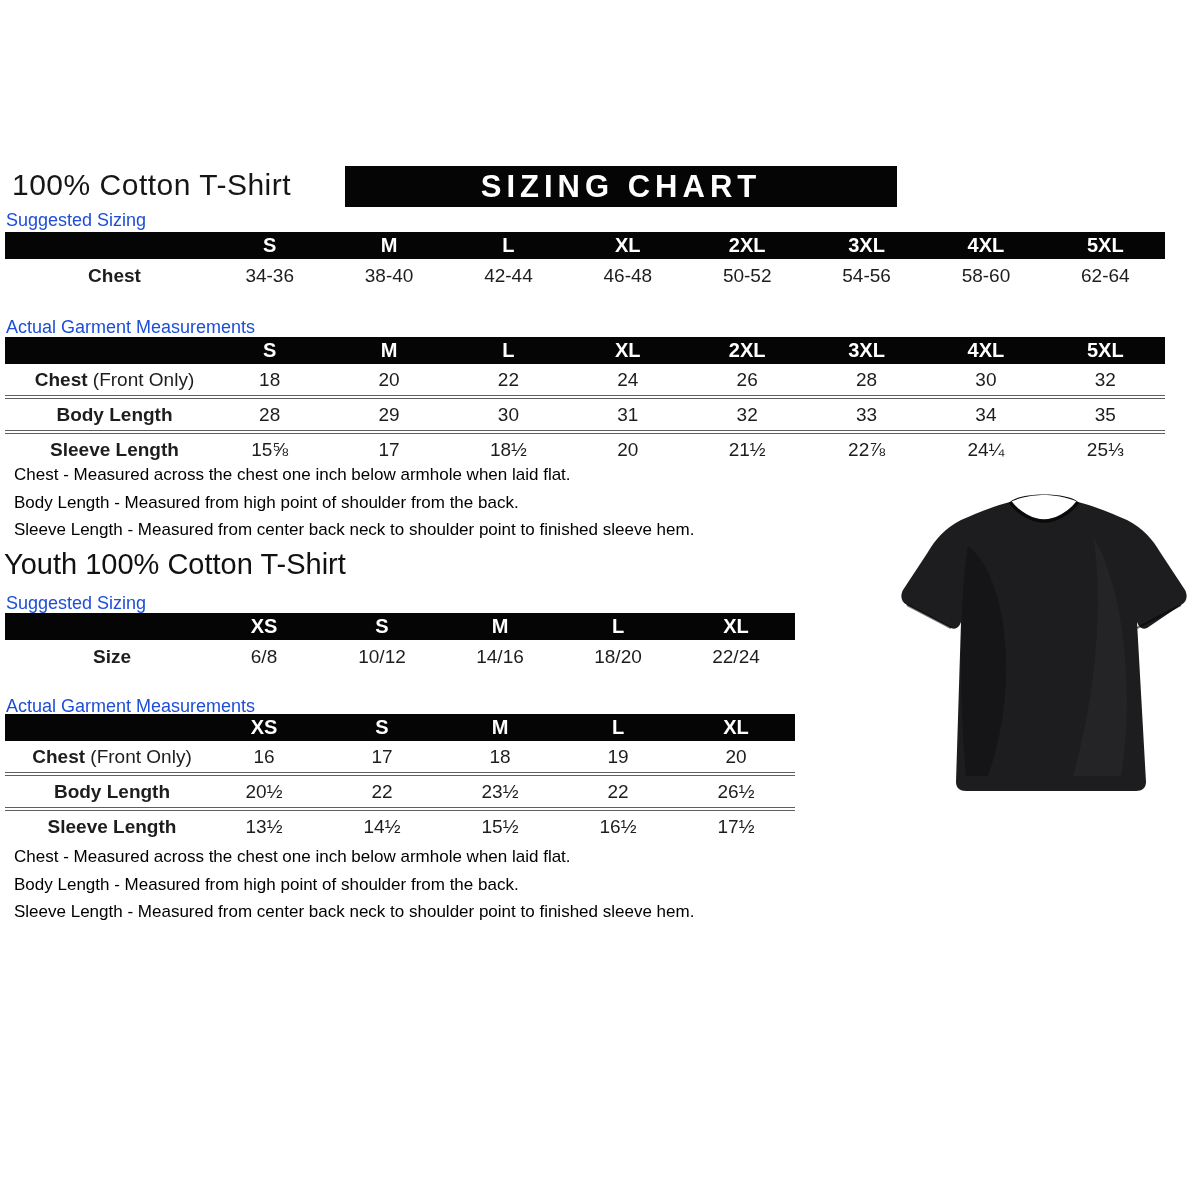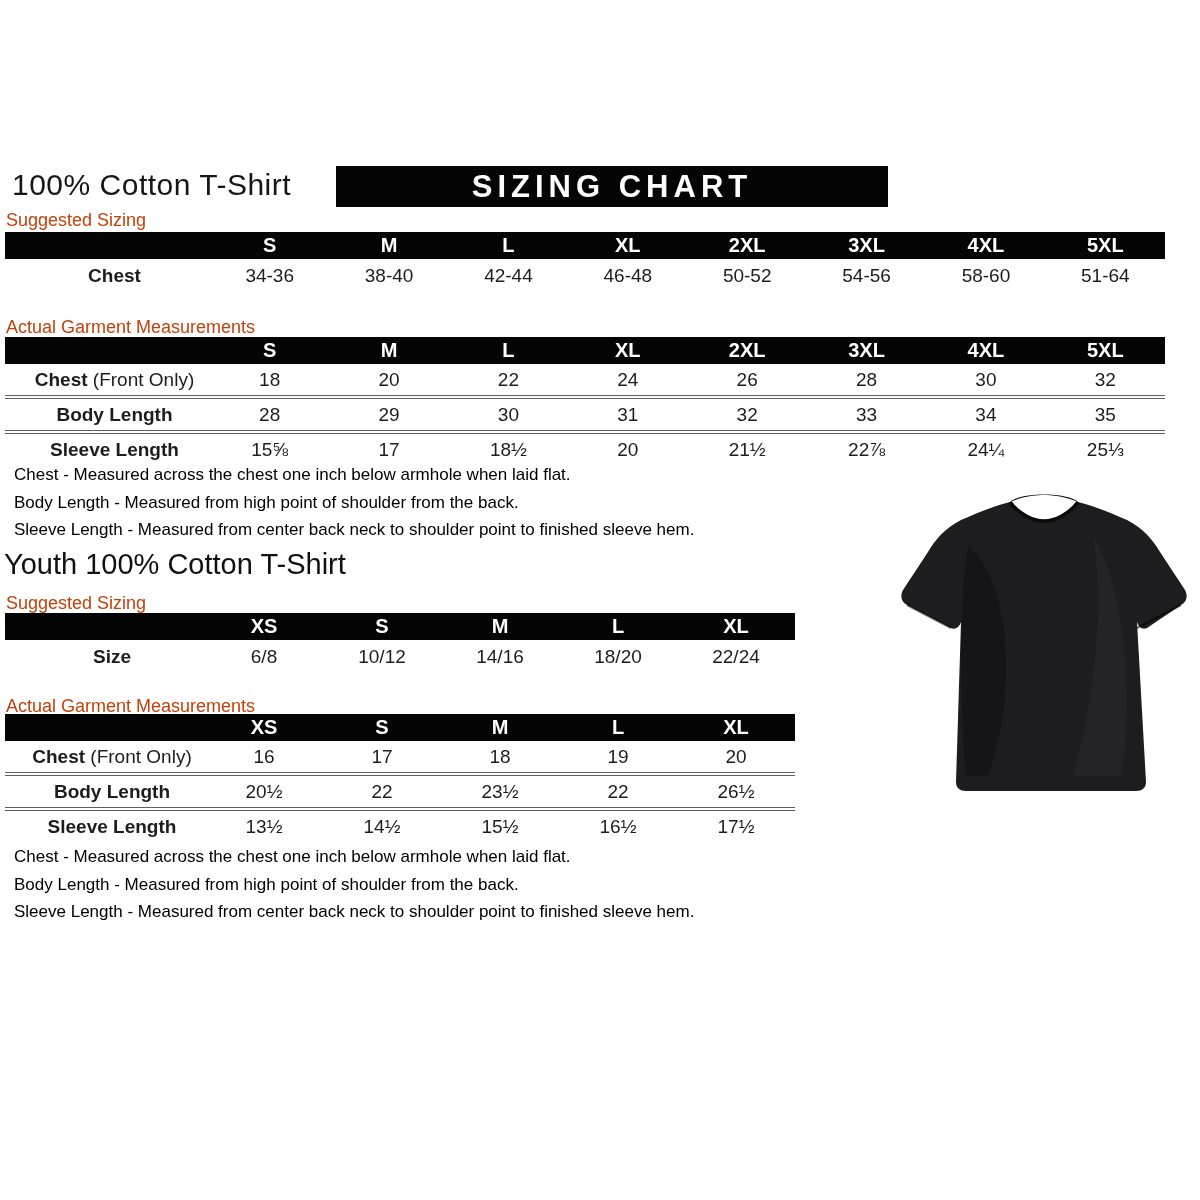--- a/index.html
+++ b/index.html
@@ -10,26 +10,26 @@
     position:relative;
     overflow:hidden;
   }
   .page{position:relative;width:1144px;height:1200px;}
 
   .abs{position:absolute;}
 
   
   .title-main{left:12px;top:168px;font-size:30px;font-weight:400;letter-spacing:0.5px;color:#161616;}
   .banner{
-    left:336px;top:166px;width:552px;height:41px;
+    left:345px;top:166px;width:552px;height:41px;
     background:var(--bar-bg,#050505);
     color:#ffffff;font-size:31px;font-weight:700;letter-spacing:5px;
     display:flex;align-items:center;justify-content:center;
   }
-  .section-label{font-size:18px;color:#c2410c;}
+  .section-label{font-size:18px;color:#1d4ed8;}
   .sl-1{left:6px;top:210px;}
   .sl-2{left:6px;top:317px;}
   .sl-3{left:6px;top:593px;}
   .sl-4{left:6px;top:696px;}
   .title-youth{left:4px;top:548px;font-size:29px;font-weight:400;color:#111;}
 
   
   table{border-collapse:collapse;table-layout:fixed;}
   .size-table{position:absolute;}
   .t-adult-suggested{left:5px;top:232px;width:1160px;}
@@ -96,21 +96,21 @@
       <tbody>
         <tr>
           <th><span class="lbl">Chest</span></th>
           <td>34-36</td>
           <td>38-40</td>
           <td>42-44</td>
           <td>46-48</td>
           <td>50-52</td>
           <td>54-56</td>
           <td>58-60</td>
-          <td>51-64</td>
+          <td>62-64</td>
         </tr>
       </tbody>
     </table>
 
   <div class="abs section-label sl-2">Actual Garment Measurements</div>
   <table class="size-table measure t-adult-actual">
       <thead>
         <tr>
           <th class="corner"></th>
           <th>S</th>

